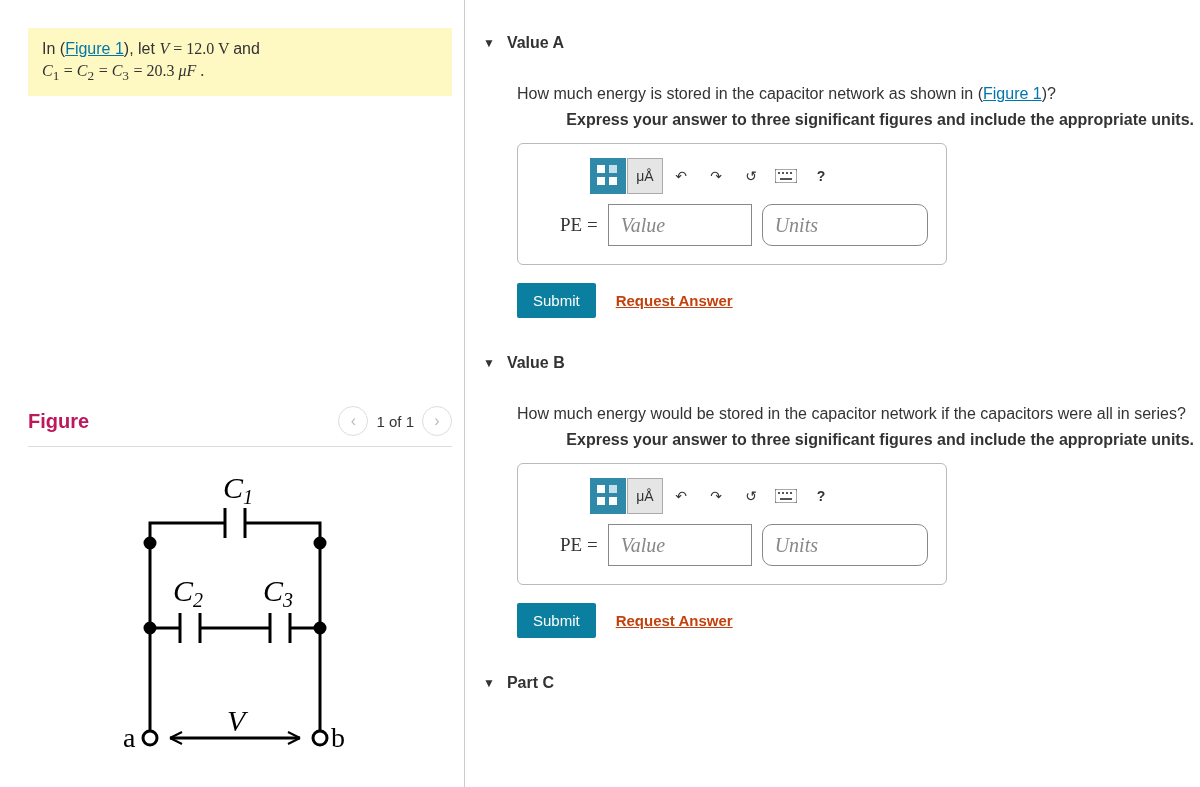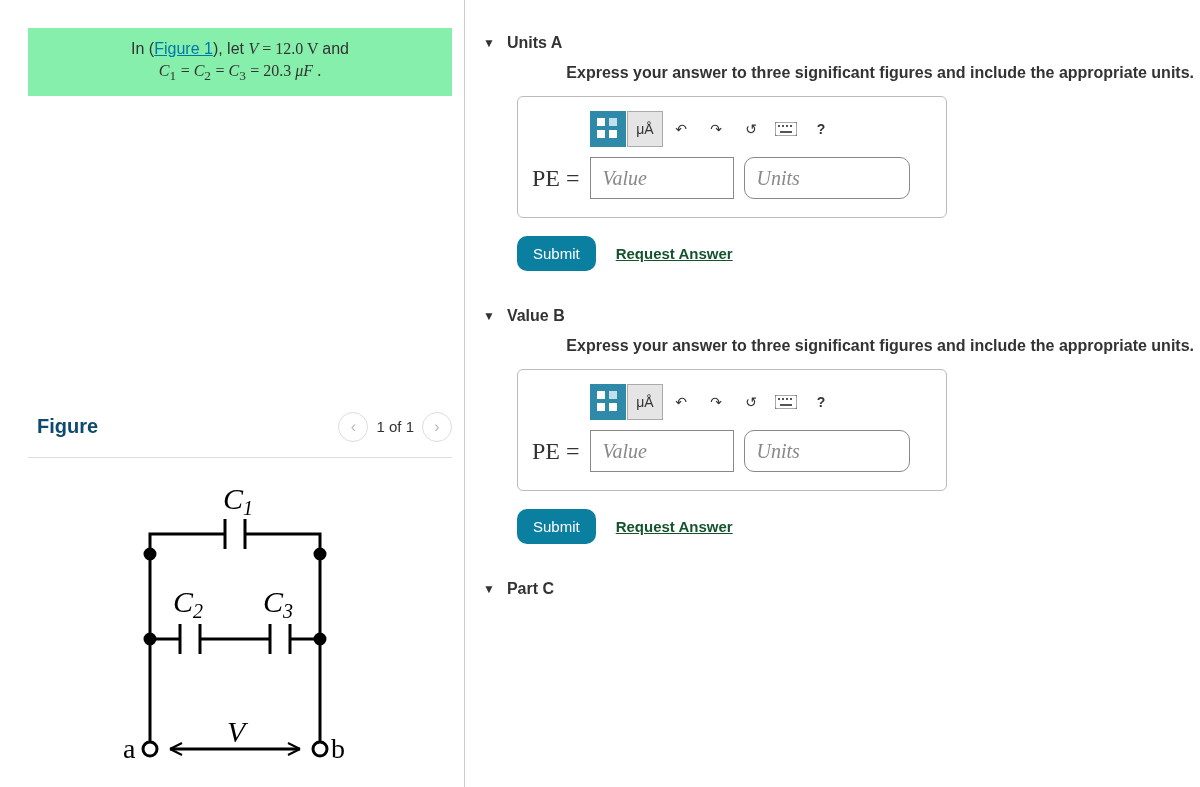--- a/index.html
+++ b/index.html
@@ -19,24 +19,23 @@
   border-right: 1px solid #ccc;
   padding: 28px 12px 0 28px;
   box-sizing: border-box;
 }
 .right {
   flex: 1;
   padding: 28px 6px 0 18px;
   box-sizing: border-box;
 }
 .prompt-box {
-  background: #86efac;
+  background: #fef9c3;
   padding: 10px 14px;
   line-height: 1.4;
-  text-align: center;
 }
 .prompt-box .link {
   color: #0077aa;
   text-decoration: underline;
   cursor: pointer;
 }
 .mathit {
   font-family: "Times New Roman", serif;
   font-style: italic;
 }
@@ -45,24 +44,24 @@
 }
 .figure-header {
   display: flex;
   align-items: center;
   justify-content: space-between;
   margin-top: 310px;
   padding-bottom: 10px;
   border-bottom: 1px solid #ddd;
 }
 .figure-header h3 {
-  margin: 9px;
+  margin: 0;
   font-weight: bold;
   font-size: 20px;
-  color: #0c4a6e;
+  color: #be185d;
 }
 .pager {
   display: flex;
   align-items: center;
   gap: 8px;
   font-size: 15px;
 }
 .circ-btn {
   width: 28px;
   height: 28px;
@@ -152,22 +151,23 @@
   background: #fff;
 }
 .tpl-inner span.on { background: #c2e0ec; }
 .input-row {
   display: flex;
   align-items: center;
   gap: 10px;
 }
 .lhs {
   font-family: "Times New Roman", serif;
-  font-size: 24px;
+  font-size: 19px;
   white-space: nowrap;
+  margin-left: 28px;
 }
 .field {
   border: 1px solid #888;
   height: 40px;
   display: flex;
   align-items: center;
   padding: 0 12px;
   font-family: "Times New Roman", serif;
   font-style: italic;
   font-size: 20px;
@@ -181,24 +181,24 @@
   align-items: center;
   gap: 20px;
 }
 .submit-btn {
   background: #0b7f9f;
   color: #fff;
   border: none;
   padding: 9px 16px;
   font-size: 15px;
   cursor: pointer;
-  border-radius: 10px;
+  border-radius: 2px;
 }
 .req-link {
-  color: #14532d;
+  color: #c2410c;
   font-weight: bold;
   text-decoration: underline;
   cursor: pointer;
   font-size: 15px;
 }
 .part-block { margin-bottom: 30px; }
 .kbd-icon svg { display:block; }
 </style>
 </head>
 <body>
@@ -266,21 +266,24 @@
         <text x="236" y="284">b</text>
       </g>
     </svg>
   </div>
 
   <div class="right">
 
     <div class="part-block">
       <div class="part-header">
         <span class="caret">▼</span>
-        <span>Units A</span>
+        <span>Value A</span>
+      </div>
+      <div class="question">
+        <span>How much energy is stored in the capacitor network as shown in (</span><span class="link">Figure 1</span><span>)?</span>
       </div>
       <div class="instr">Express your answer to three significant figures and include the appropriate units.</div>
       <div class="answer-box">
         <div class="toolbar">
           <div class="tool tpl">
             <div class="tpl-inner">
                 <span></span>
                 <span class="on"></span>
                 <span></span>
                 <span></span>
@@ -314,20 +317,21 @@
         <button class="submit-btn">Submit</button>
         <span class="req-link">Request Answer</span>
       </div>
     </div>
 
     <div class="part-block">
       <div class="part-header">
         <span class="caret">▼</span>
         <span>Value B</span>
       </div>
+      <div class="question">How much energy would be stored in the capacitor network if the capacitors were all in series?</div>
       <div class="instr">Express your answer to three significant figures and include the appropriate units.</div>
       <div class="answer-box">
         <div class="toolbar">
           <div class="tool tpl">
             <div class="tpl-inner">
                 <span></span>
                 <span class="on"></span>
                 <span></span>
                 <span></span>
               </div>

